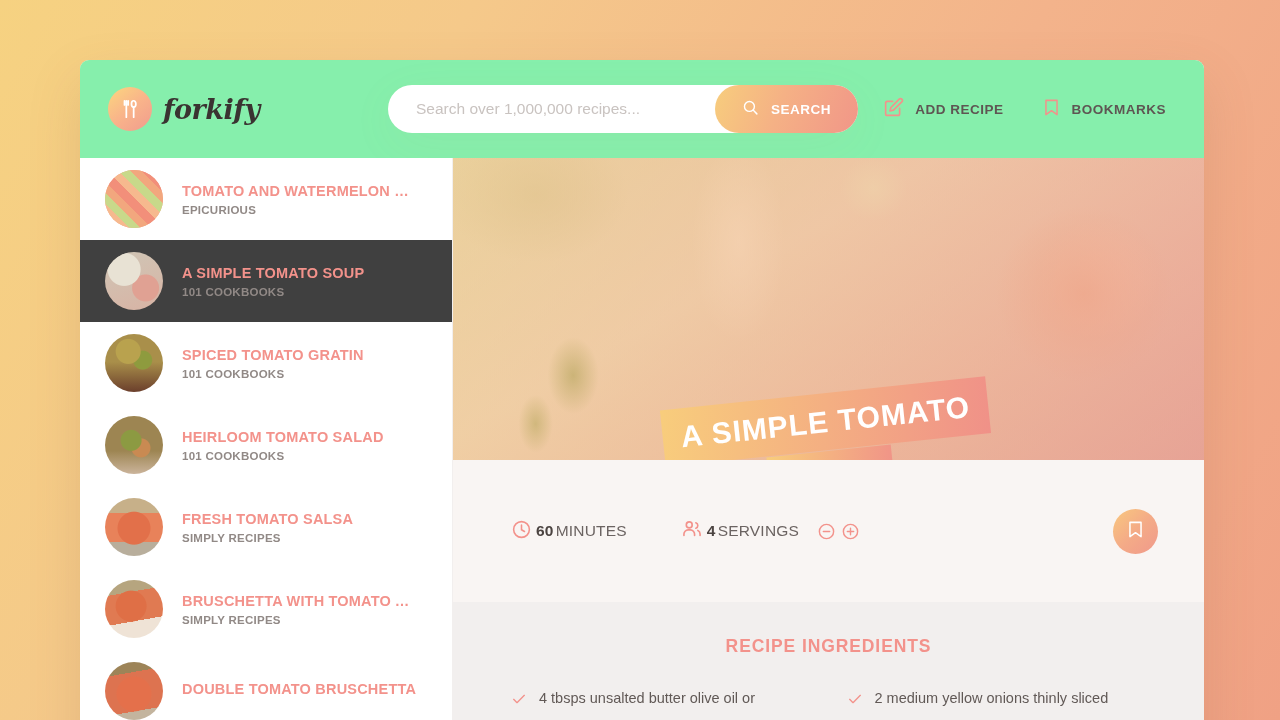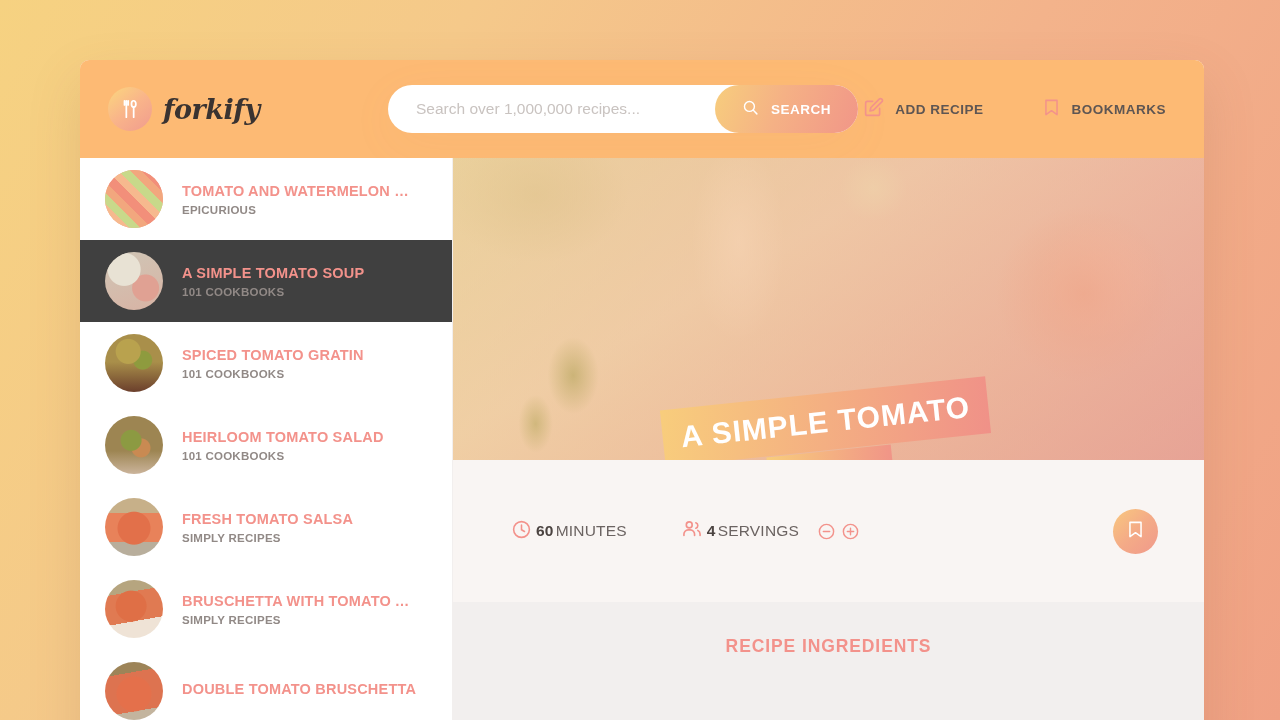--- a/index.html
+++ b/index.html
@@ -18,21 +18,21 @@
     background:#f9f5f3;
     border-radius:9px;
     box-shadow:0 22px 52px rgba(140,90,60,0.17);
     overflow:hidden;
     display:flex; flex-direction:column;
   }
 
   
   .header {
     height:98px; flex:0 0 98px;
-    background:#fdba74;
+    background:#86efac;
     display:flex; align-items:center;
     padding:0 38px 0 28px;
   }
   .logo-wrap { display:flex; align-items:center; gap:11px; width:272px; }
   .logo-badge {
     width:44px; height:44px; border-radius:50%;
     background:linear-gradient(140deg,#fbd77e 0%,#f9b48a 50%,#f09b8e 100%);
     display:flex; align-items:center; justify-content:center;
   }
   .logo-text {
@@ -60,21 +60,21 @@
   .search-btn {
     display:flex; align-items:center; gap:12px;
     border:none; cursor:pointer;
     height:48px; padding:0 27px;
     border-radius:40px;
     background:linear-gradient(110deg,#f7cd7d 0%,#f5b185 45%,#f19688 100%);
     color:#fff; font-family:"Liberation Sans", sans-serif;
     font-size:13.5px; font-weight:700; letter-spacing:0.5px;
   }
 
-  .nav { margin-left:auto; display:flex; align-items:center; gap:58px; }
+  .nav { margin-left:auto; display:flex; align-items:center; gap:38px; }
   .nav-item {
     display:flex; align-items:center; gap:11px;
     cursor:pointer;
     font-size:13.5px; font-weight:700; color:#5e5653; letter-spacing:0.5px;
   }
 
   
   .content { flex:1; display:flex; min-height:0; }
 
   
@@ -385,17 +385,35 @@
           <span>
             <svg width="19" height="19" viewBox="0 0 24 24" fill="none" stroke="#fff" stroke-width="1.9" stroke-linecap="round" stroke-linejoin="round">
               <path d="M5 3h14v18l-7-5-7 5V3z"></path>
             </svg>
           </span>
         </button>
       </div>
 
       <div class="ingredients">
         <h2 class="ing-heading">RECIPE INGREDIENTS</h2>
+        <div class="ing-grid">
+          <div class="ing">
+            <span class="check">
+              <svg width="16" height="16" viewBox="0 0 24 24" fill="none" stroke="#f3928b" stroke-width="2" stroke-linecap="round" stroke-linejoin="round">
+                  <path d="M4 12.5l5 5L20 6.5"></path>
+                </svg>
+            </span>
+            <span>4 tbsps unsalted butter olive oil or</span>
+          </div>
+          <div class="ing">
+            <span class="check">
+              <svg width="16" height="16" viewBox="0 0 24 24" fill="none" stroke="#f3928b" stroke-width="2" stroke-linecap="round" stroke-linejoin="round">
+                  <path d="M4 12.5l5 5L20 6.5"></path>
+                </svg>
+            </span>
+            <span>2 medium yellow onions thinly sliced</span>
+          </div>
+        </div>
       </div>
 
     </section>
   </div>
 </div>
 
 </body></html>

